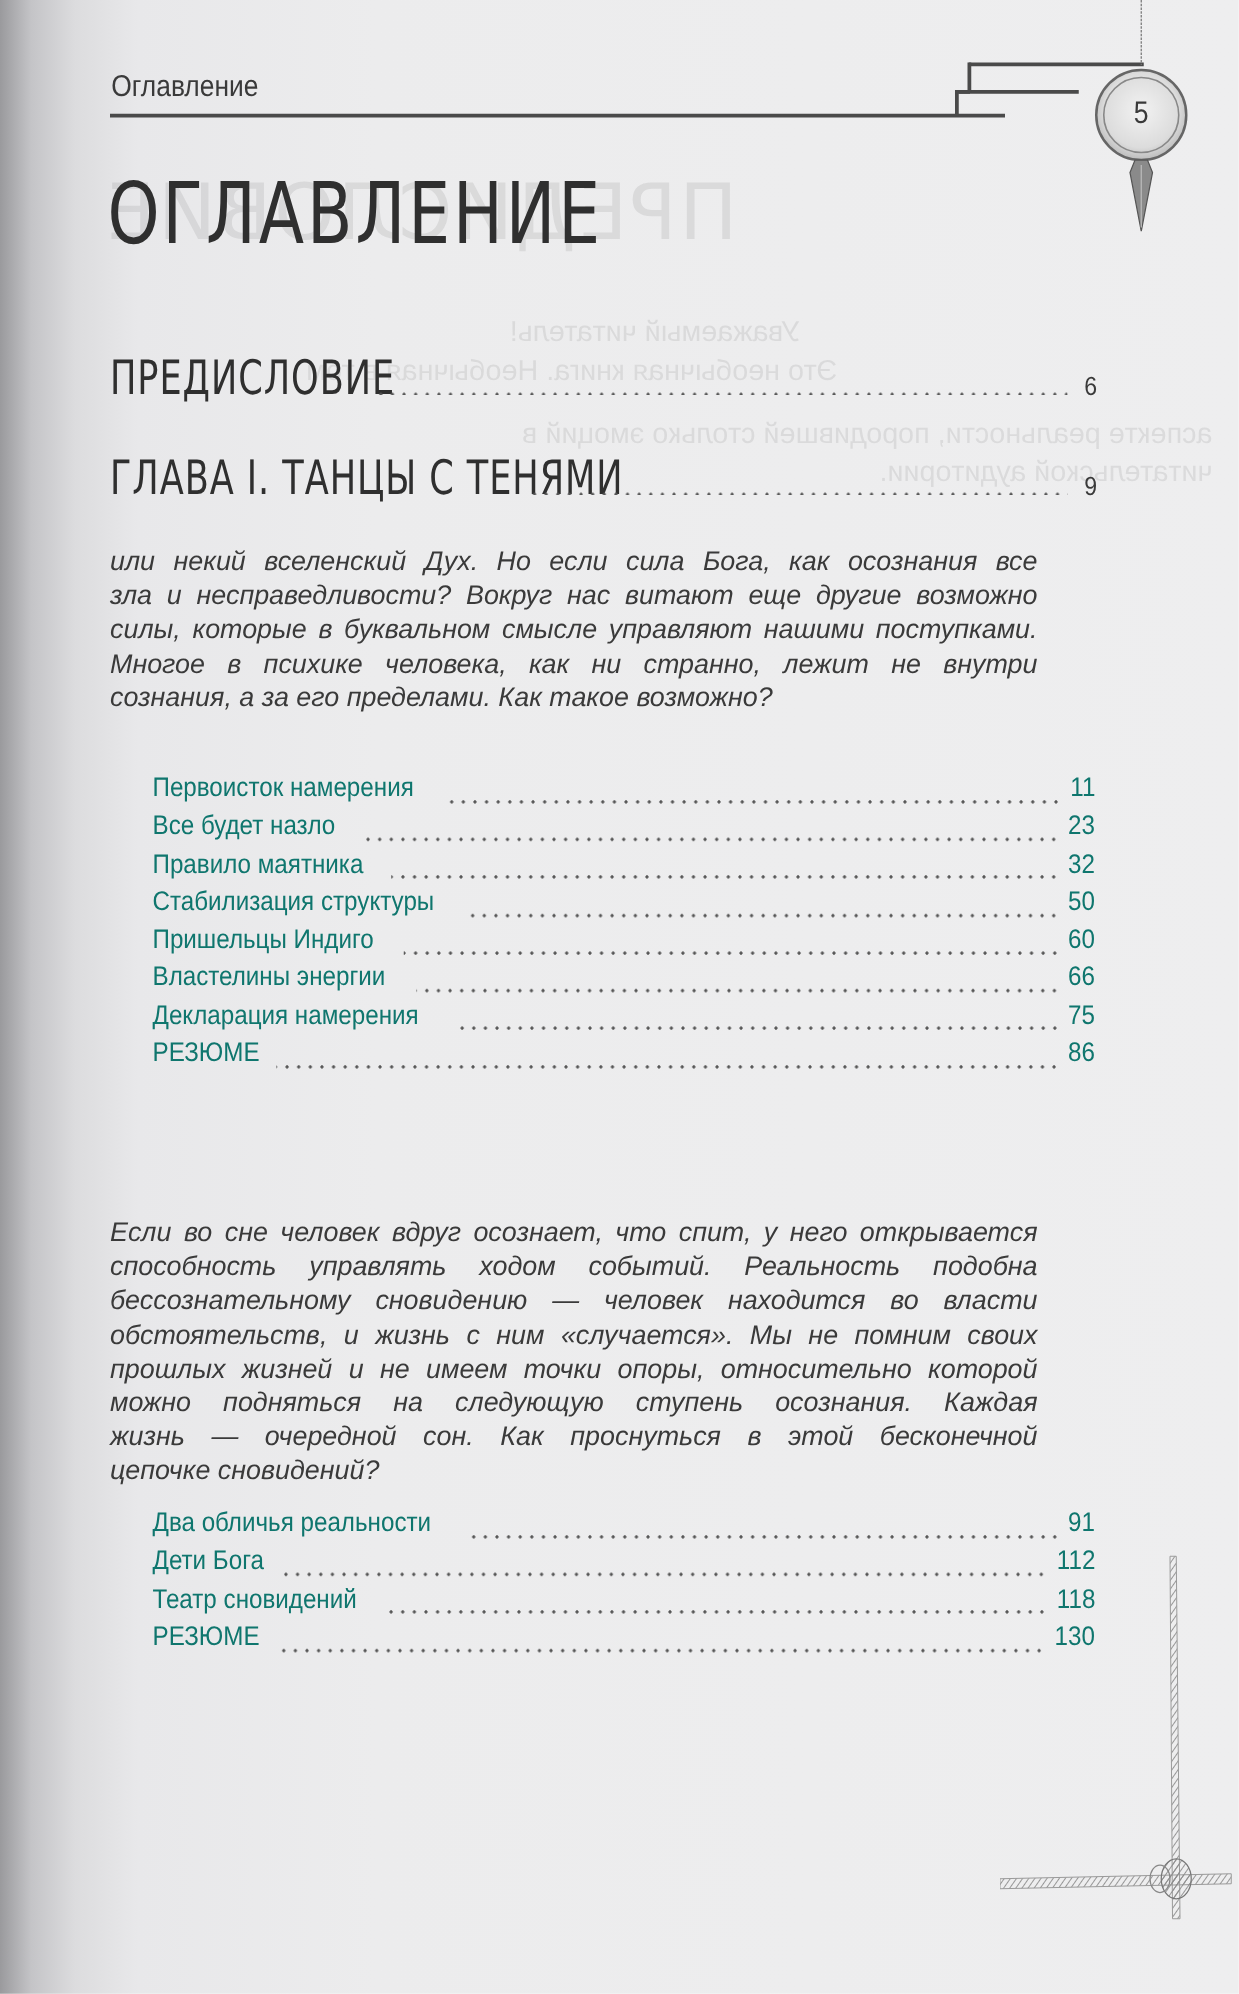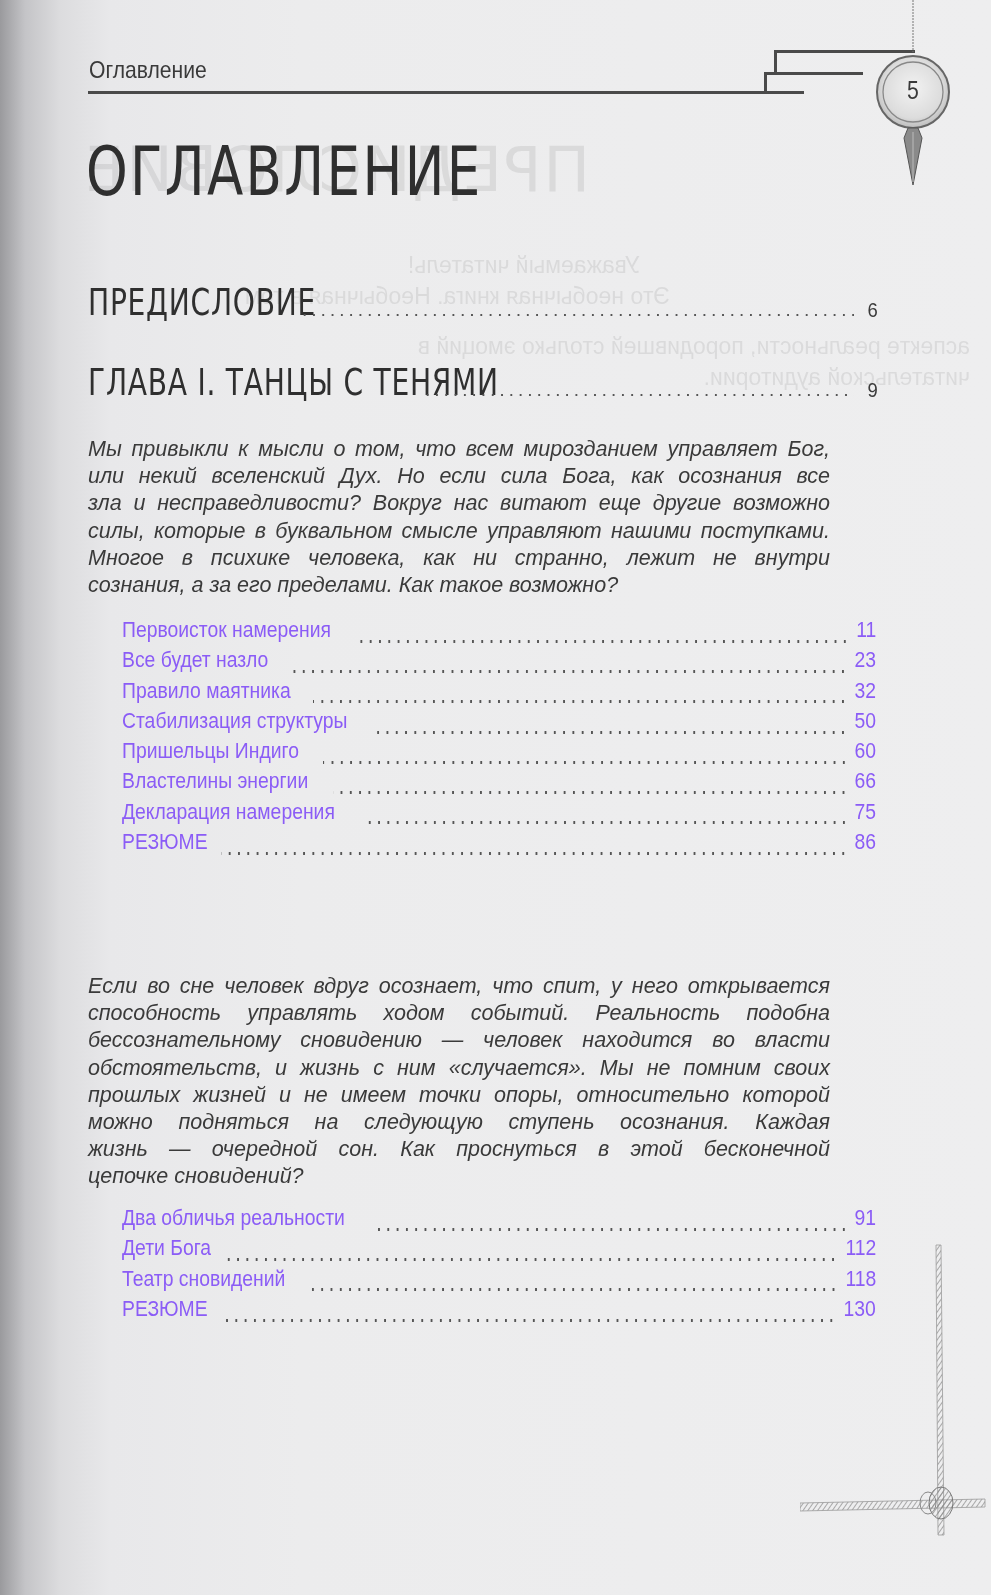--- a/index.html
+++ b/index.html
@@ -79,21 +79,21 @@
     font-size: 21.5px; line-height: 27.2px; color: #3a3a3a;
     text-align: justify; margin: 0;
   }
   .blurb span.l { display: block; text-align-last: justify; white-space: nowrap; }
   .blurb span.l.last { text-align-last: left; }
 
   
   .sections { position: absolute; left: 122px; width: 754px; margin: 0; padding: 0; list-style: none; }
   .sections li {
     position: relative; height: 30.3px; display: flex; align-items: baseline;
-    font-size: 21.5px; color: #8b5cf6; font-family: "Liberation Sans", sans-serif;
+    font-size: 21.5px; color: #0f766e; font-family: "Liberation Sans", sans-serif;
   }
   .sections .sname { white-space: nowrap; transform: scaleX(0.9); transform-origin: left; display: inline-block; }
   .sections .sdots {
     flex: 1; height: 3px; margin: 0 4px; align-self: center; margin-top: 16px;
     background-image: radial-gradient(circle, #555 1.1px, transparent 1.4px);
     background-size: 9.3px 3px; background-repeat: repeat-x; background-position: right;
   }
   .sections .spage { white-space: nowrap; transform: scaleX(0.9); transform-origin: right; display: inline-block; }
 
   
@@ -146,21 +146,20 @@
     <span class="pnum">6</span>
   </div>
 
   <div class="chapter" style="top:352px">
     <span class="ctitle">ГЛАВА I. ТАНЦЫ С ТЕНЯМИ</span>
     <span class="dots" style="left:335px; right:24px"></span>
     <span class="pnum">9</span>
   </div>
 
   <p class="blurb" style="top:436px">
-    <span class="l">Мы привыкли к мысли о том, что всем мирозданием управляет Бог,</span>
     <span class="l">или некий вселенский Дух. Но если сила Бога, как осознания все</span>
     <span class="l">зла и несправедливости? Вокруг нас витают еще другие возможно</span>
     <span class="l">силы, которые в буквальном смысле управляют нашими поступками.</span>
     <span class="l">Многое в психике человека, как ни странно, лежит не внутри</span>
     <span class="l last">сознания, а за его пределами. Как такое возможно?</span>
   </p>
 
   <ul class="sections" style="top:618px">
     <li>
         <span class="sname">Первоисток намерения</span>

